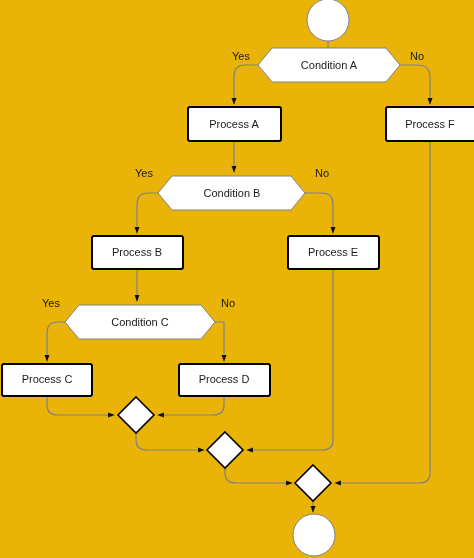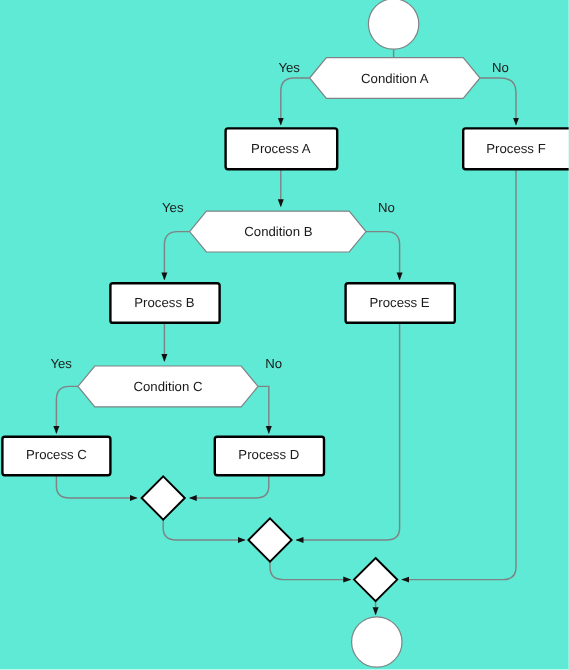--- a/index.html
+++ b/index.html
@@ -7,21 +7,21 @@
     padding: 0;
     background: #ffffff;
   }
   body {
     font-family: "Liberation Sans", sans-serif;
   }
   #flowchart-canvas {
     position: relative;
     width: 474px;
     height: 558px;
-    background: #5eead4;
+    background: #eab308;
     overflow: hidden;
   }
   #flowchart-svg {
     display: block;
     width: 474px;
     height: 558px;
   }
   .node-label {
     font-family: "Liberation Sans", sans-serif;
     font-size: 11px;

